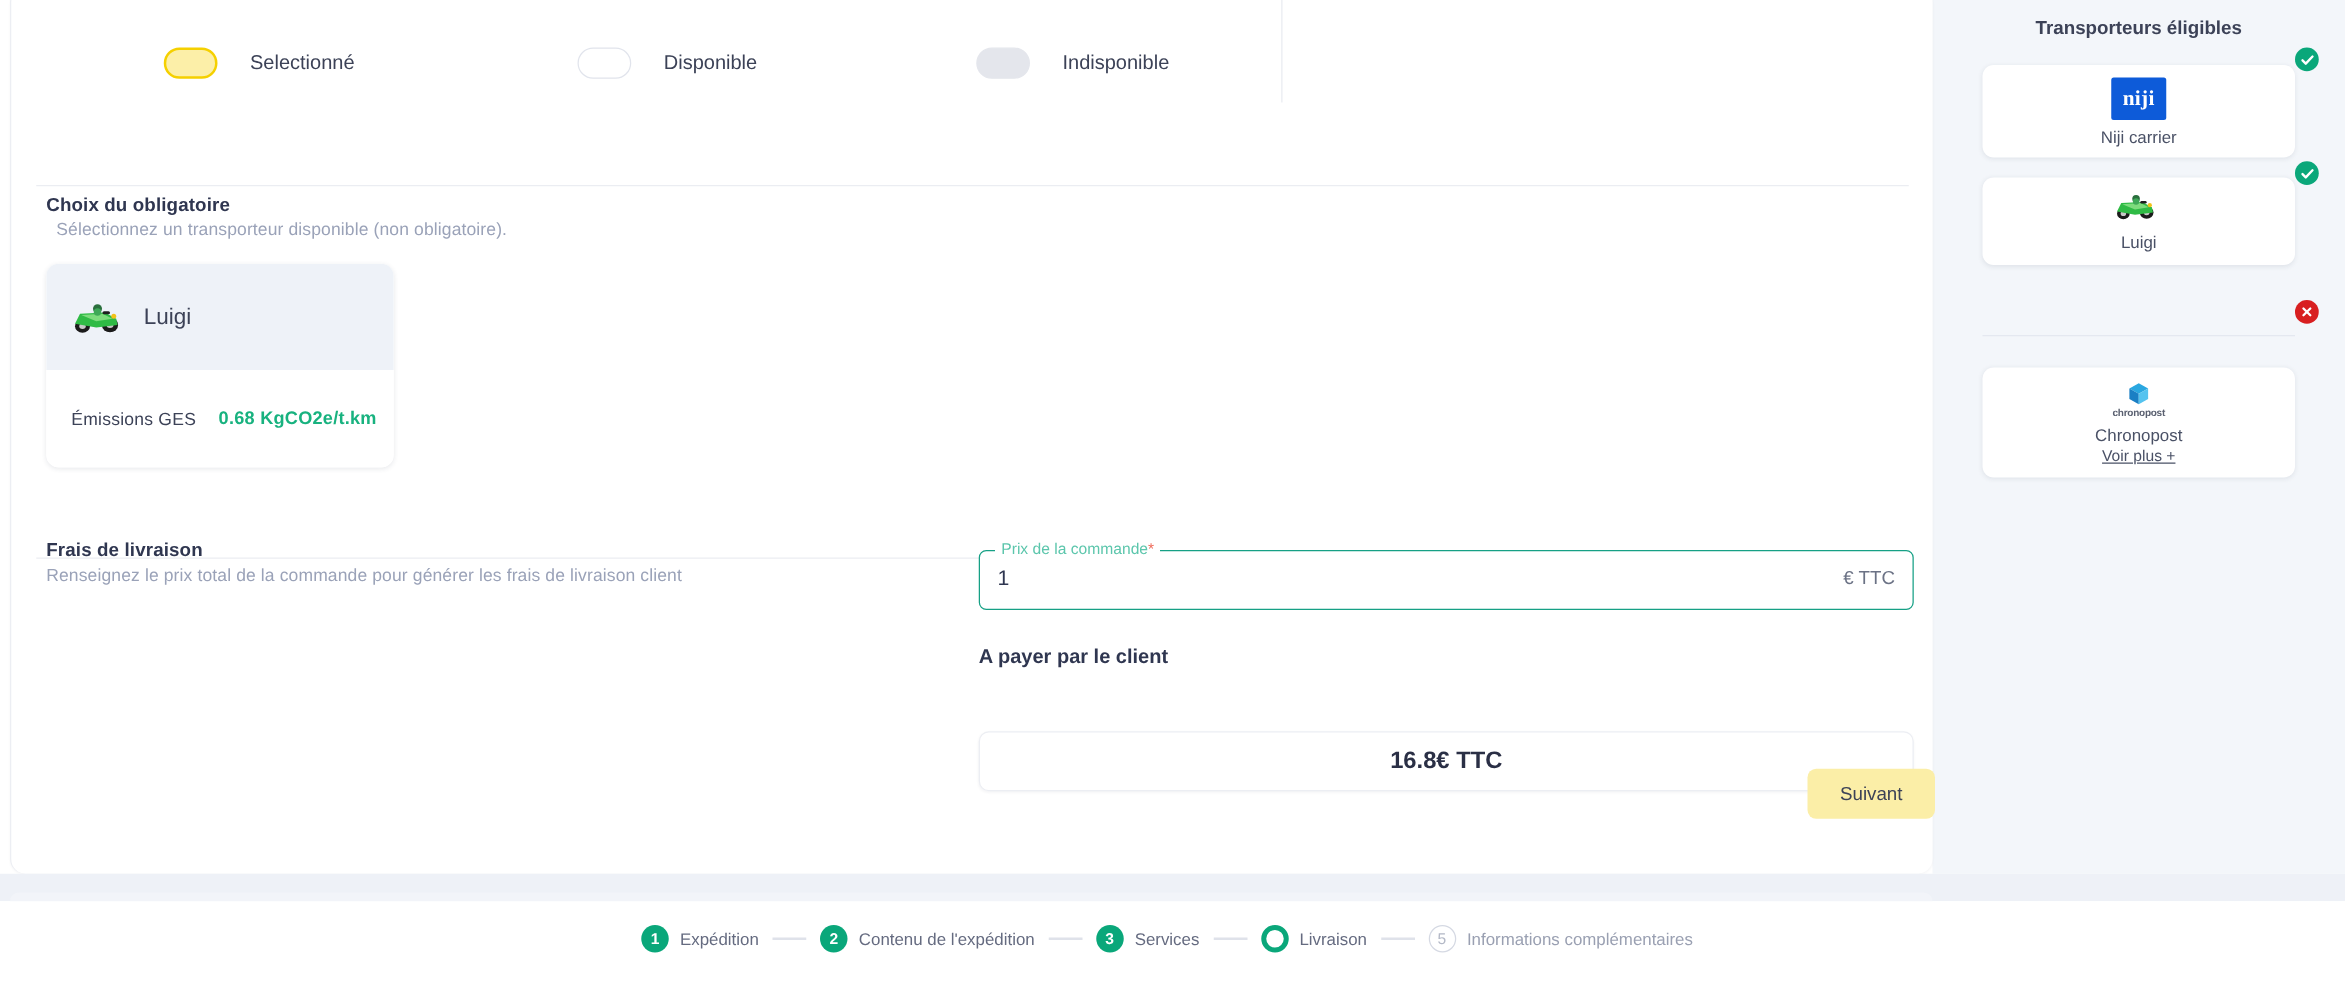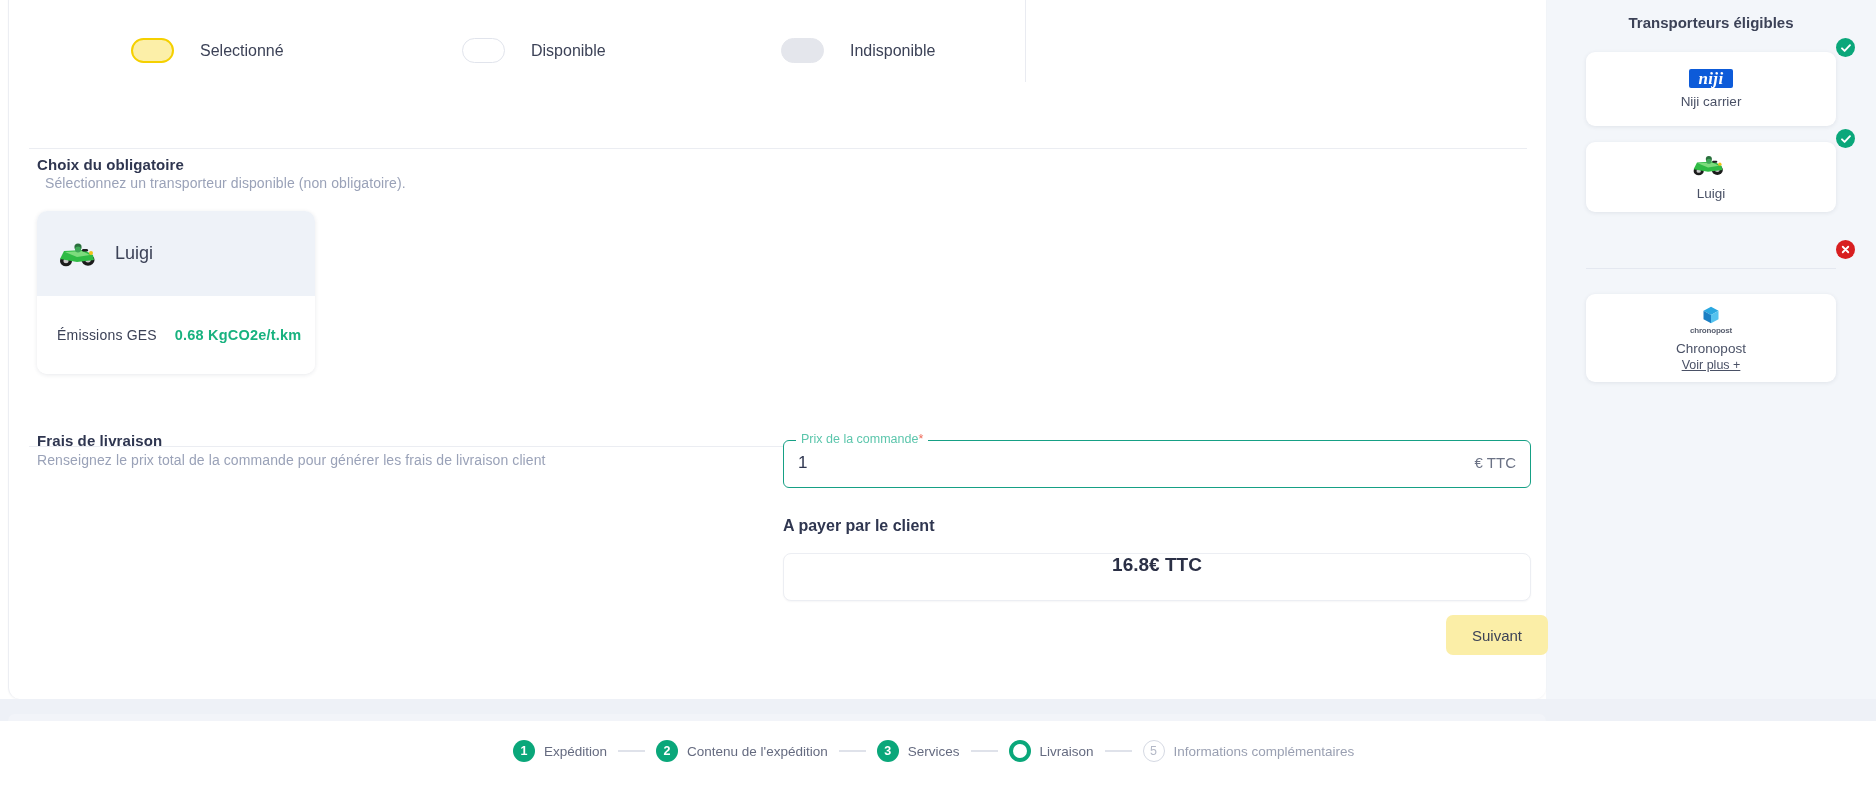--- a/index.html
+++ b/index.html
@@ -112,23 +112,23 @@
     font-family:"Liberation Sans",sans-serif;font-size:17px;color:#2f3650;background:transparent;
   }
   .field .suffix{
     position:absolute;right:14px;top:13px;font-size:15px;color:#6b7285;
   }
 
   .pay-label{
     position:absolute;left:774px;top:527px;font-size:16px;font-weight:700;color:#2f3650;
   }
   .pay-box{
-    position:absolute;left:774px;top:563px;width:748px;height:48px;
+    position:absolute;left:774px;top:595px;width:748px;height:48px;
     border:1px solid #eceef3;border-radius:8px;background:#fff;
-    display:flex;align-items:flex-start;justify-content:center;
+    display:flex;align-items:center;justify-content:center;
     box-shadow:0 1px 2px rgba(20,30,60,.04);
   }
   .pay-amount{font-size:19px;font-weight:700;color:#2a2f45;}
 
   .next-btn{
     position:absolute;left:1437px;top:625px;width:102px;height:40px;
     background:#fbeea7;border:0;border-radius:7px;
     font-family:"Liberation Sans",sans-serif;font-size:15px;color:#3c4257;
     cursor:pointer;
   }
@@ -145,23 +145,23 @@
     display:flex;flex-direction:column;align-items:center;justify-content:center;
     cursor:pointer;
   }
   .rail-card.c1{top:52px;height:74px;}
   .rail-card.c2{top:142px;height:70px;}
   .rail-card.c3{top:294px;height:88px;}
   .rail-name{font-size:13.5px;color:#4a5166;margin-top:6px;}
   .rail-more{font-size:12.5px;color:#4a5166;text-decoration:underline;margin-top:2px;cursor:pointer;}
 
   .niji-logo{
-    width:44px;height:19px;background:#0d5bd9;border-radius:2px;
+    width:44px;height:34px;background:#0d5bd9;border-radius:2px;
     color:#fff;font-family:"Liberation Serif",serif;font-weight:700;font-size:17px;
-    display:flex;align-items:center;justify-content:center;letter-spacing:.3px;font-style:italic;
+    display:flex;align-items:center;justify-content:center;letter-spacing:.3px;
   }
   .chrono{display:flex;flex-direction:column;align-items:center;}
   .chrono-word{
     font-size:8px;font-weight:700;color:#5a6070;letter-spacing:-.2px;margin-top:1px;
   }
 
   .badge{
     position:absolute;width:19px;height:19px;border-radius:50%;
     display:flex;align-items:center;justify-content:center;
   }

